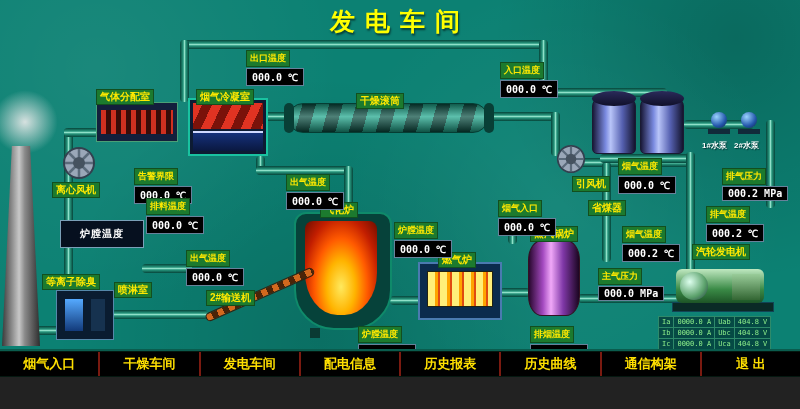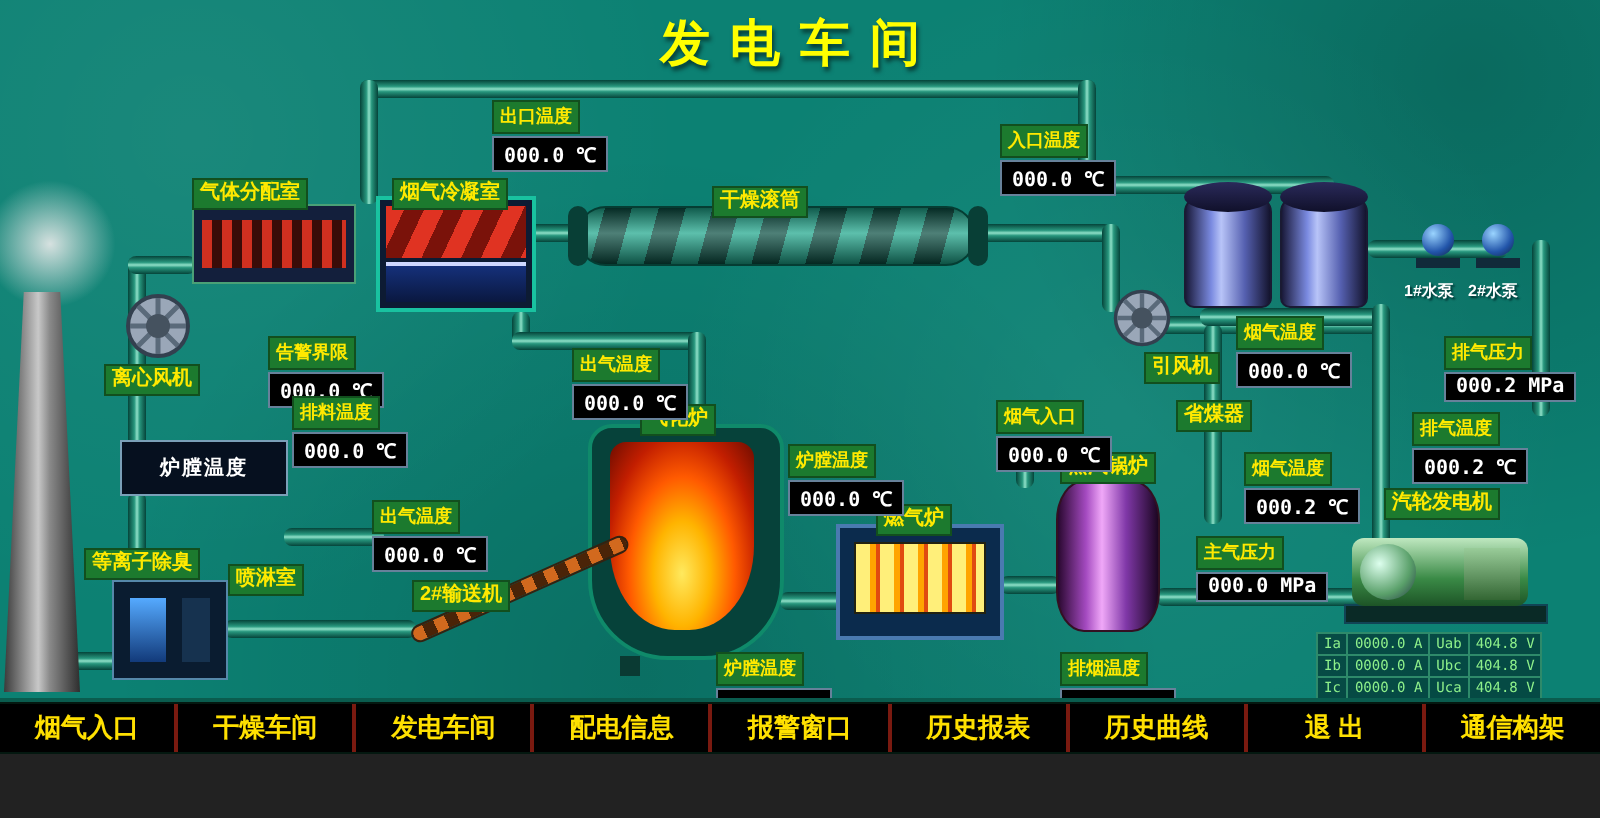--- a/index.html
+++ b/index.html
@@ -293,19 +293,18 @@
       <td>404.8 V</td>
     </tr>
   </tbody>
     </table>
 
   <div class="menubar">
     <div class="menu-item">烟气入口</div>
     <div class="menu-item">干燥车间</div>
     <div class="menu-item">发电车间</div>
     <div class="menu-item">配电信息</div>
-    <div class="menu-item">报警窗口</div>
     <div class="menu-item">历史报表</div>
     <div class="menu-item">历史曲线</div>
+    <div class="menu-item">通信构架</div>
     <div class="menu-item">退 出</div>
-    <div class="menu-item">通信构架</div>
   </div>
 </div>
 
 </body></html>

